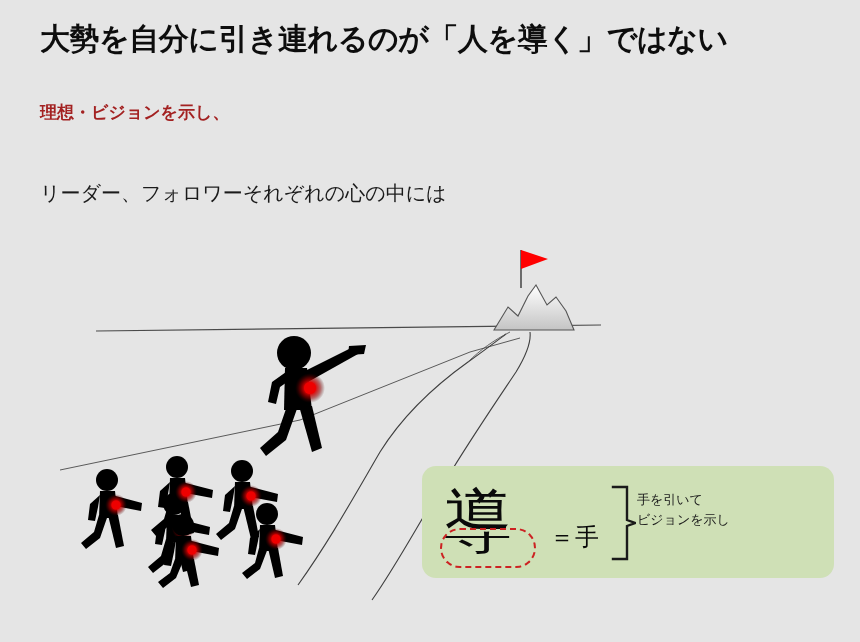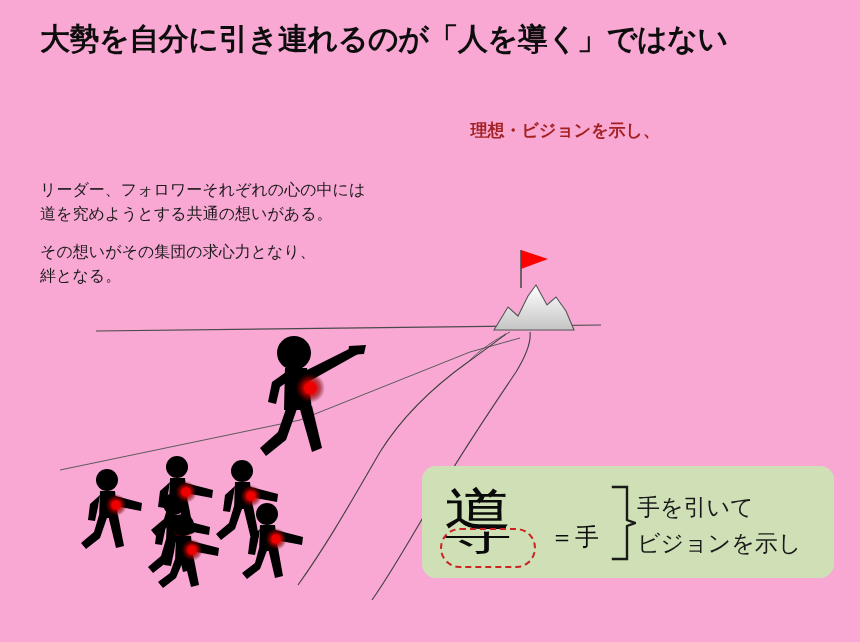--- a/index.html
+++ b/index.html
@@ -7,21 +7,21 @@
     padding: 0;
     background: #ffffff;
   }
   body {
     font-family: "Liberation Sans", "DejaVu Sans", sans-serif;
   }
   #slide {
     position: relative;
     width: 860px;
     height: 642px;
-    background: #f9a8d4;
+    background: #e5e5e5;
     overflow: hidden;
   }
 
   
   #slide-title {
     position: absolute;
     left: 40px;
     top: 20px;
     width: 790px;
     font-size: 30px;
@@ -29,35 +29,34 @@
     color: #0d0d0d;
     letter-spacing: -0.5px;
     line-height: 1.25;
     white-space: nowrap;
   }
 
   
   #lead-text {
     position: absolute;
     left: 40px;
-    top: 118px;
+    top: 100px;
     width: 620px;
     font-size: 17px;
     font-weight: bold;
     color: #a32121;
     line-height: 1.55;
-    text-align: right;
   }
   #lead-text .line { display: block; white-space: nowrap; }
 
   
   .body-para {
     position: absolute;
     left: 40px;
-    font-size: 16px;
+    font-size: 20px;
     color: #1a1a1a;
     line-height: 1.5;
     font-weight: normal;
   }
   .body-para .line { display: block; white-space: nowrap; }
   #body-para-1 { top: 178px; width: 620px; }
   #body-para-2 { top: 240px; width: 620px; }
 
   
   #illustration {
@@ -110,21 +109,21 @@
   }
   #brace-svg {
     position: absolute;
     left: 188px;
     top: 18px;
   }
   #brace-desc {
     position: absolute;
     left: 215px;
     top: 24px;
-    font-size: 23px;
+    font-size: 13px;
     color: #1a1a1a;
     line-height: 1.55;
   }
   #brace-desc .line { display: block; white-space: nowrap; }
 
   
   #footer-source {
     position: absolute;
     right: 22px;
     top: 606px;
@@ -139,27 +138,22 @@
 <div id="slide">
 
   <div id="slide-title">大勢を自分に引き連れるのが「人を導く」ではない</div>
 
   <div id="lead-text">
     <span class="line">理想・ビジョンを示し、</span>
   </div>
 
   <div class="body-para" id="body-para-1">
     <span class="line">リーダー、フォロワーそれぞれの心の中には</span>
-    <span class="line">道を究めようとする共通の想いがある。</span>
   </div>
 
-  <div class="body-para" id="body-para-2">
-    <span class="line">その想いがその集団の求心力となり、</span>
-    <span class="line">絆となる。</span>
-  </div>
 
   <svg id="illustration" viewBox="0 0 860 642" width="860" height="642">
 
     <defs>
       <linearGradient id="mountGrad" x1="0" y1="0" x2="0" y2="1">
         <stop offset="0%" stop-color="#ffffff"></stop>
         <stop offset="100%" stop-color="#c4c4c4"></stop>
       </linearGradient>
       <radialGradient id="heartGlow" cx="50%" cy="50%" r="50%">
         <stop offset="0%" stop-color="#ff3b3b" stop-opacity="1"></stop>

